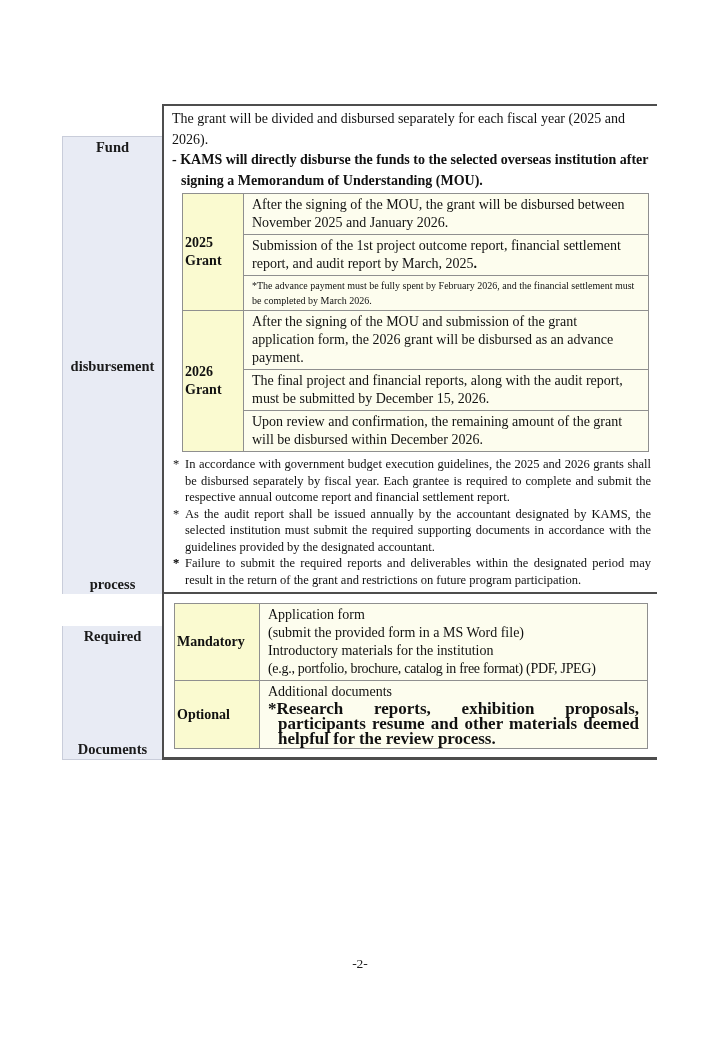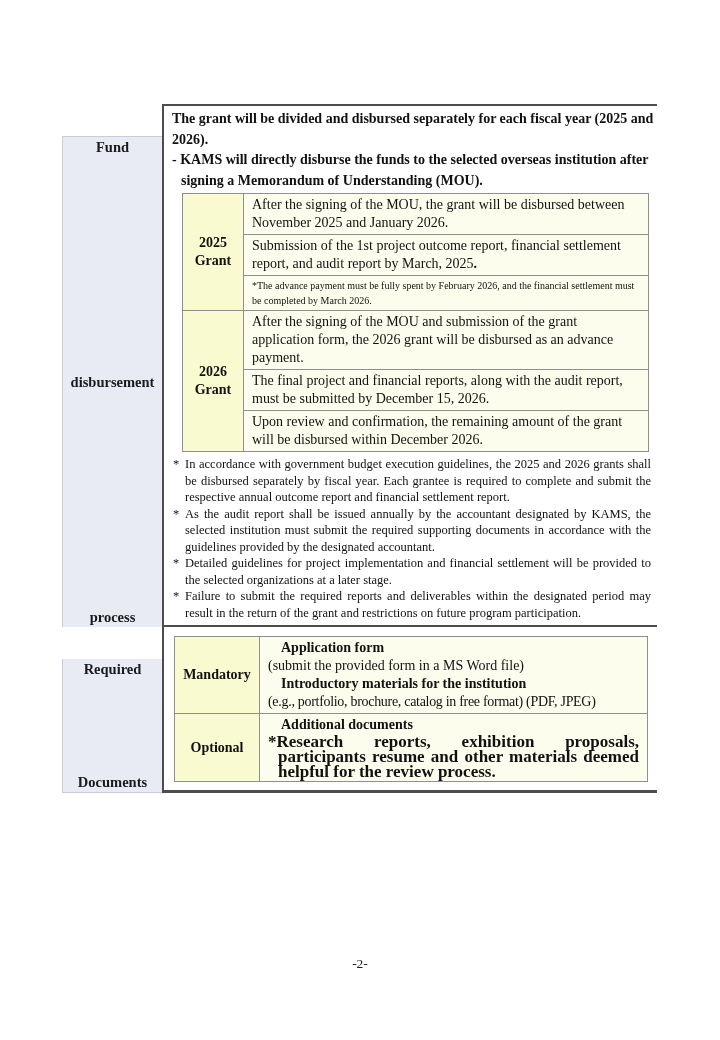--- a/index.html
+++ b/index.html
@@ -36,45 +36,45 @@
   .body-cell{
     grid-column:2;background:#fff;
     border-left:2px solid var(--border-dark);
     padding:3px 8px 4px 8px;
     font-size:14px;
   }
   .body-cell.first{border-top:2px solid var(--border-dark);border-bottom:2px solid var(--border-dark);}
   .body-cell.last{border-bottom:3px solid var(--border-dark);padding-top:5px;}
 
   .intro{line-height:20.5px;margin-right:-14px;font-weight:bold;}
-  .intro-bold{font-weight:bold;}
+  .intro-bold{font-weight:normal;}
   .hang{padding-left:9px;text-indent:-9px;}
 
   table.inner{border-collapse:collapse;table-layout:fixed;}
   table.grant{margin:2px 0 0 10px;width:467px;}
   table.inner td{
     border:1px solid var(--border-light);
     padding:2px 8px;line-height:18px;vertical-align:middle;
     font-size:14px;
   }
   table.inner td.ylabel{
-    background:var(--label-bg);font-weight:bold;text-align:center;padding:2px 2px;
+    background:var(--label-bg);font-weight:bold;text-align:left;padding:2px 2px;
   }
   table.inner td.cellbg{background:var(--cell-bg);}
   table.grant col.c-label{width:61px;}
   tr.small td{font-size:10px;line-height:15px;}
 
   .footnotes{margin-top:4px;font-size:12.5px;line-height:16.5px;margin-right:-2px;}
   .footnote{position:relative;padding-left:13px;text-align:justify;}
   .fn-marker{position:absolute;left:1px;top:0;}
 
   table.docs{margin:4px 0 4px 2px;width:474px;}
   table.docs col.c-label{width:85px;}
   .doc-line{line-height:18px;}
-  .doc-line.b{font-weight:bold;margin-left:13px;}
+  .doc-line.b{font-weight:normal;}
   .doc-line.tight{font-size:14px;letter-spacing:-0.3px;white-space:nowrap;}
   .doc-line.note{
     font-size:17px;line-height:15px;text-align:justify;
     padding-left:10px;text-indent:-10px;font-weight:bold;
   }
 
   .page-number{
     position:absolute;top:956px;left:0;width:720px;text-align:center;
     font-size:13.5px;color:#1a1a1a;
   }
@@ -127,21 +127,21 @@
             </tr>
             <tr>
               <td class="cellbg"><span>Upon review and confirmation, the remaining amount of the grant will be disbursed </span><span style="font-weight: normal;">within December 2026</span><span>.</span></td>
             </tr>
           </tbody>
       </table>
 
       <div class="footnotes" id="footnotes">
           <div class="footnote"><span class="fn-marker">*</span><span>In accordance with government budget execution guidelines, the 2025 and 2026 grants shall be disbursed separately by fiscal year. Each grantee is required to complete and submit the respective annual outcome report and financial settlement report.</span></div>
           <div class="footnote"><span class="fn-marker">*</span><span>As the audit report shall be issued annually by the accountant designated by KAMS, the selected institution must submit the required supporting documents in accordance with the guidelines provided by the designated accountant.</span></div>
-          <div class="footnote"><span class="fn-marker">*</span><span>Detailed guidelines for project implementation and financial settlement will be provided to the selected organizations at a later stage.</span></div>
+          <div class="footnote"><span class="fn-marker">*</span></div>
           <div class="footnote"><span class="fn-marker">*</span><span>Failure to submit the required reports and deliverables within the designated period may result in the return of the grant and restrictions on future program participation.</span></div>
         </div>
     </div>
 
     <div class="hdr-cell last">
         <div>Required</div>
         <div>Documents</div>
       </div>
 
     <div class="body-cell last">

